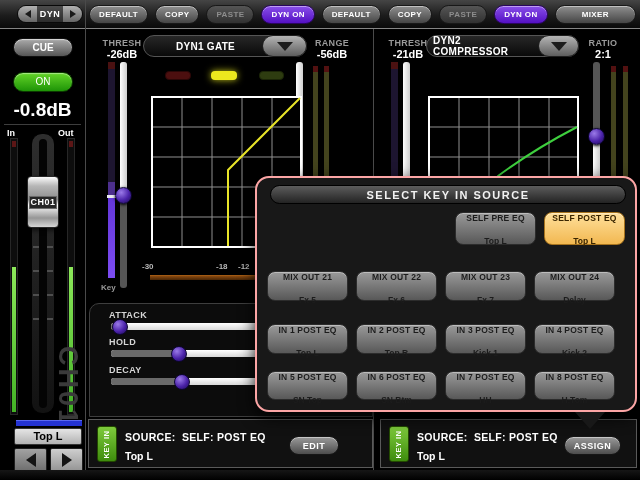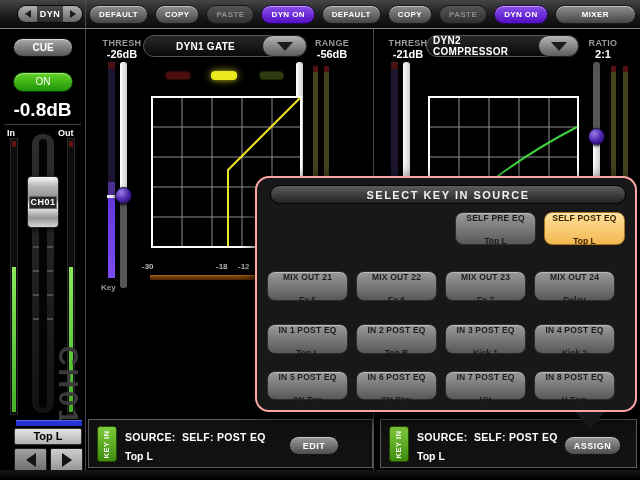--- a/index.html
+++ b/index.html
@@ -283,20 +283,37 @@
       <line x1="2" y1="91" x2="149" y2="91"></line>
         <line x1="2" y1="121" x2="149" y2="121"></line>
     </g>
     <polyline points="77,150 77,74 149,2" fill="none" stroke="#e8e428" stroke-width="2" stroke-linejoin="round"></polyline>
   </svg>
   <div class="axis ax1">-30</div>
   <div class="axis ax2">-18</div>
   <div class="axis ax3">-12</div>
   <div class="orangebar"></div>
 
+  <div class="paramsec">
+    <div class="p-lab" style="top:6px">ATTACK</div>
+    <div class="hslider" style="top:19px">
+        <div class="hs-fill" style="width:7px"></div>
+      </div>
+    <div class="hthumb" style="left:22px;top:15px"></div>
+    <div class="p-lab" style="top:33px">HOLD</div>
+    <div class="hslider" style="top:46px">
+        <div class="hs-fill" style="width:68px"></div>
+      </div>
+    <div class="hthumb" style="left:81px;top:42px"></div>
+    <div class="p-lab" style="top:61px">DECAY</div>
+    <div class="hslider" style="top:74px">
+        <div class="hs-fill" style="width:71px"></div>
+      </div>
+    <div class="hthumb" style="left:84px;top:70px"></div>
+  </div>
 
   <div class="lab" style="left:385px;top:38px">THRESH</div>
   <div class="val" style="left:385px;top:48px">-21dB</div>
   <div class="dropdown dd2">
     <div class="dd-label">DYN2 COMPRESSOR</div>
     <div class="dd-cap">
         <span class="dd-tri"></span>
       </div>
   </div>
   <div class="lab" style="left:580px;top:38px">RATIO</div>

